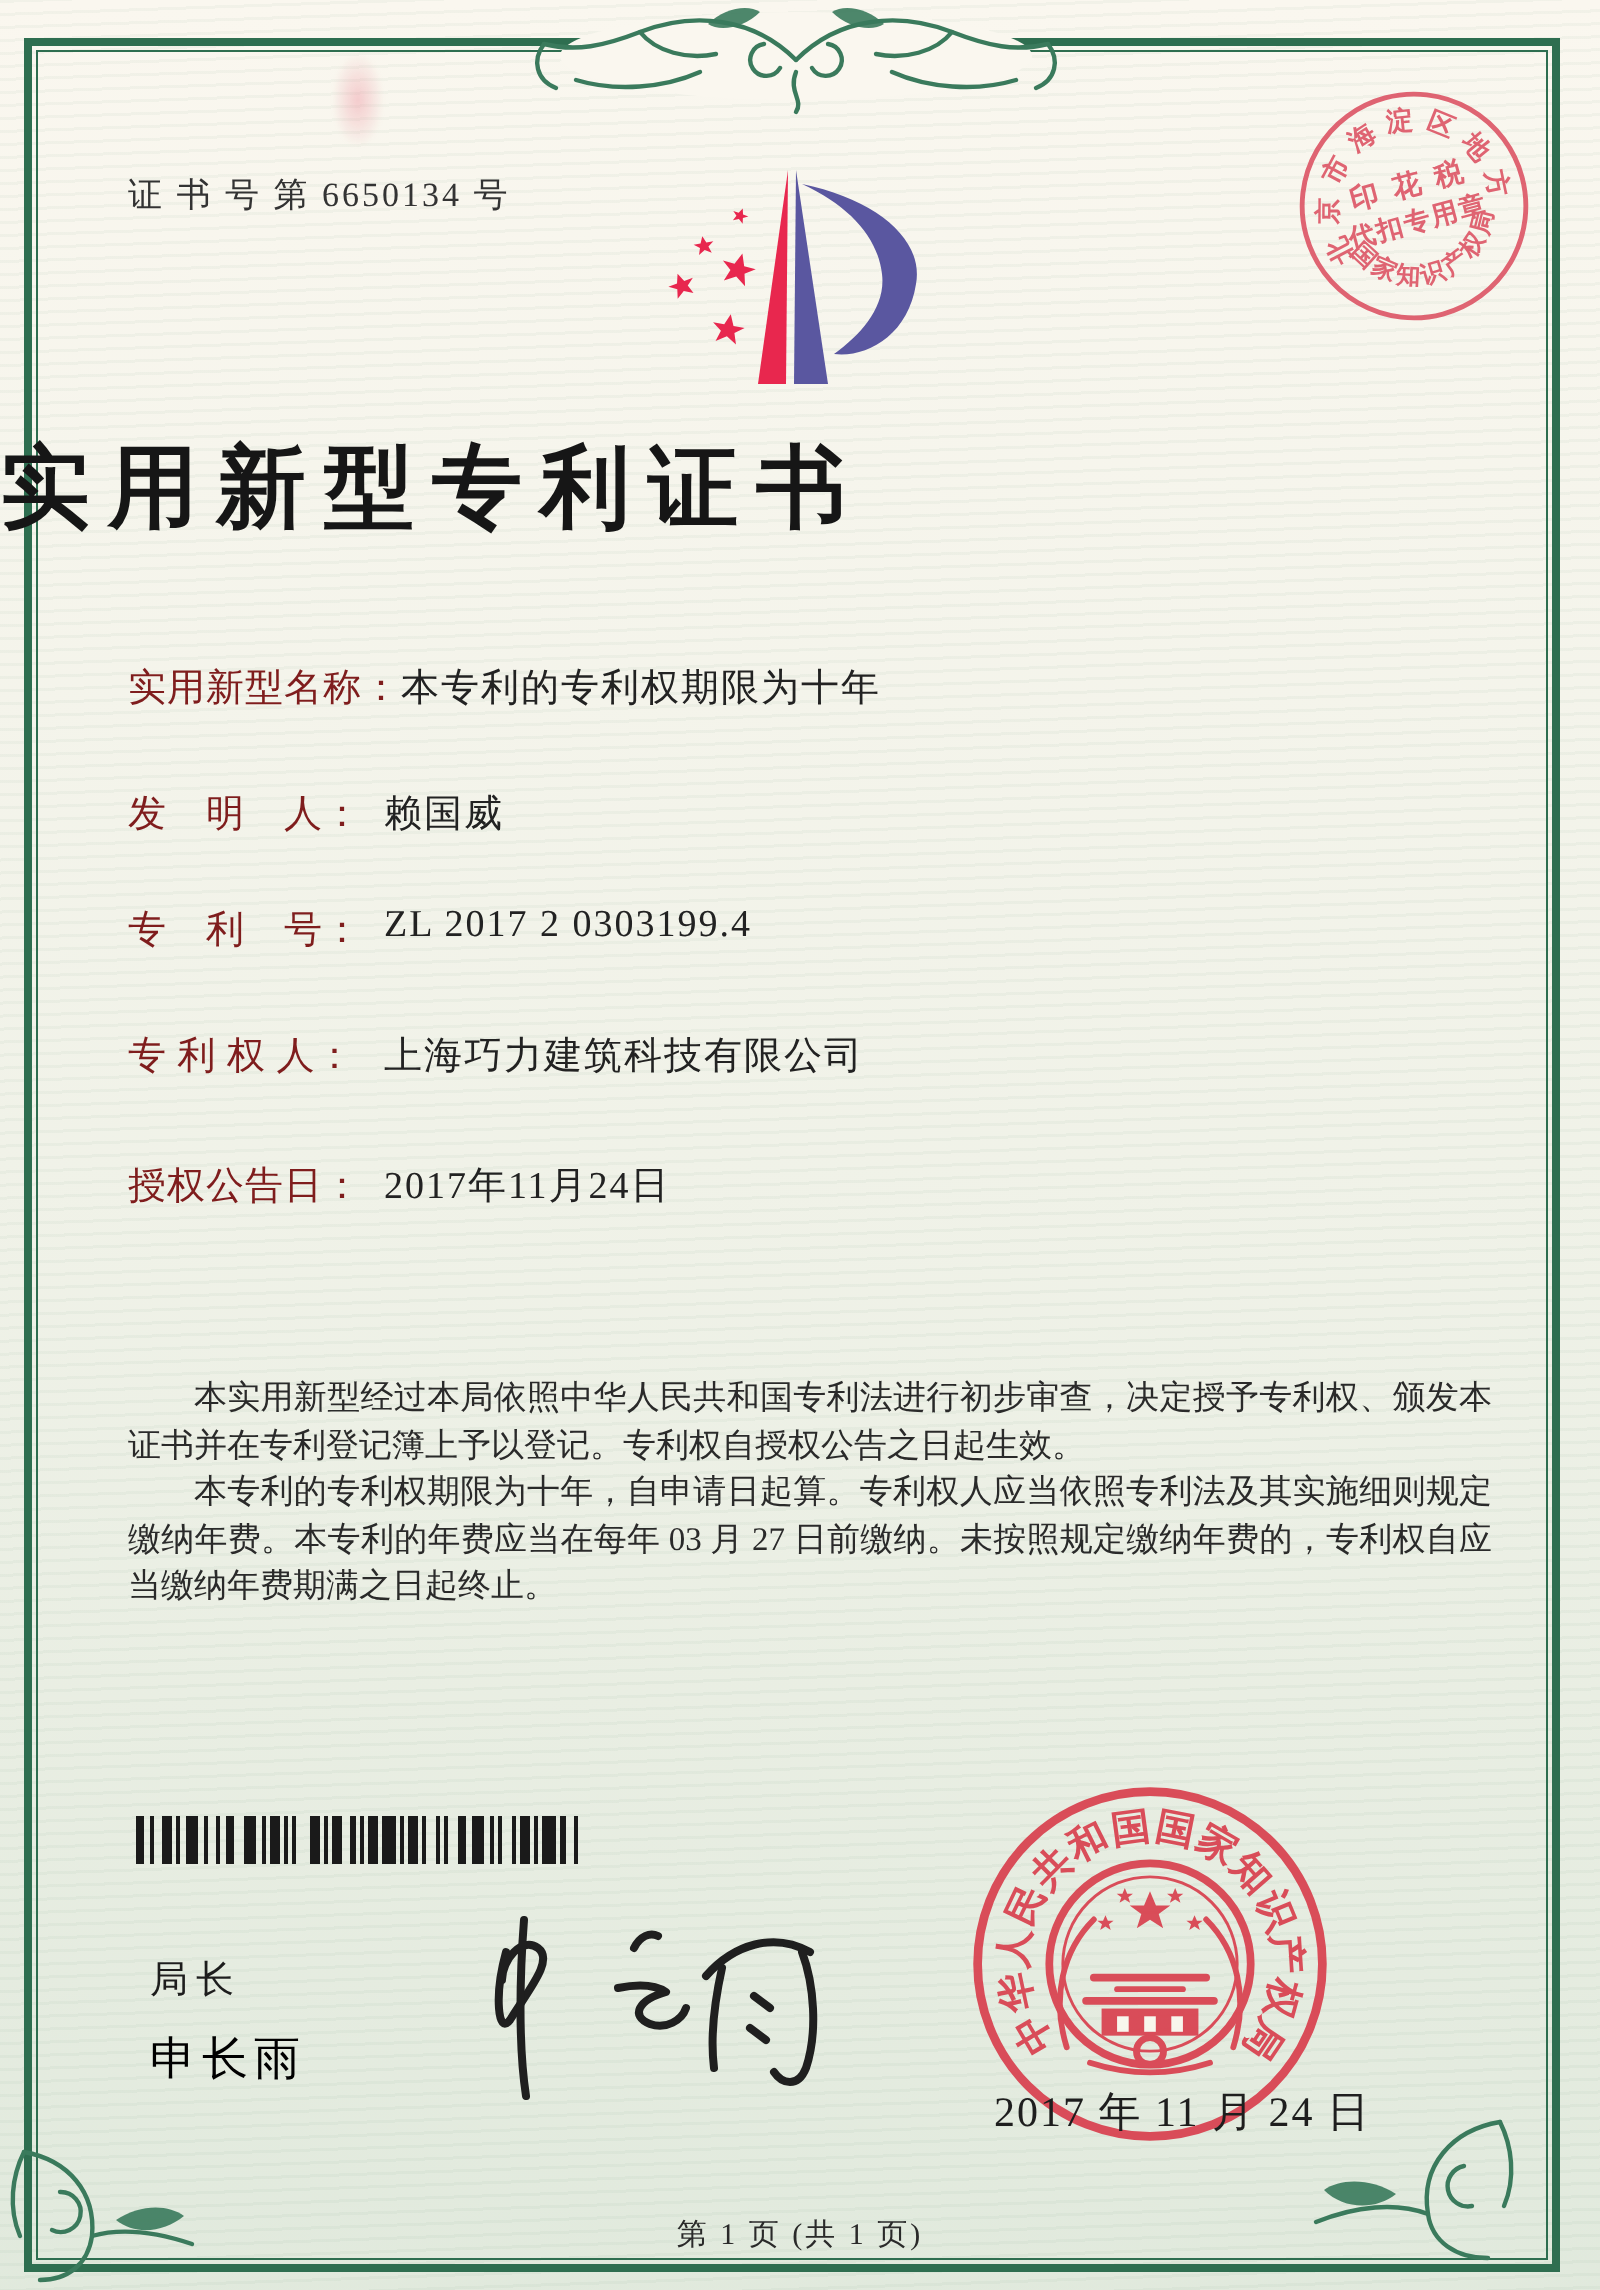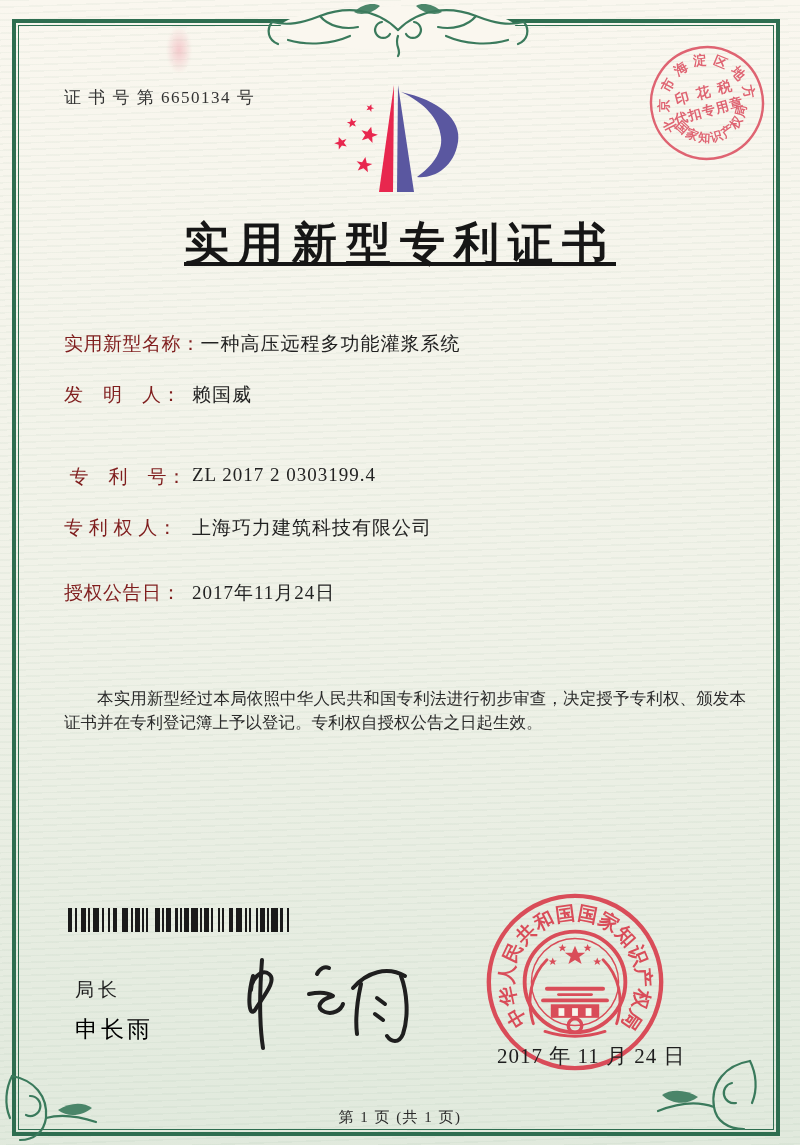--- a/index.html
+++ b/index.html
@@ -46,26 +46,26 @@
     position:absolute;left:64px;top:86px;z-index:4;
     font-size:17px;letter-spacing:1.5px;color:#333;
   }
   .tax-stamp{
     position:absolute;left:646px;top:42px;z-index:4;
     transform:rotate(-15deg);opacity:0.92;
   }
   .logo{position:absolute;left:325px;top:82px;z-index:4;}
   .title{
     position:absolute;left:0;right:0;top:214px;z-index:4;
-    text-align:center;font-size:45px;font-weight:700;letter-spacing:9px;color:#161616;text-decoration:underline;
+    font-size:45px;font-weight:700;letter-spacing:9px;color:#161616;
   }
   .fields{position:absolute;left:64px;top:331px;z-index:4;}
   .field-row{display:flex;height:22px;}
-  .field-row + .field-row{margin-top:29px;}
-  .field-row:nth-child(3){margin-top:60px;text-align:center;}
+  .field-row + .field-row{margin-top:41px;}
+  .field-row:nth-child(3){margin-top:36px;}
   .field-row:nth-child(5){margin-top:43px;}
   .field-row:nth-child(6){margin-top:24px;}
   .field-label{
     flex:0 0 128px;font-size:19px;letter-spacing:0.5px;white-space:nowrap;color:#7f1d1d;
   }
   .field-value{font-size:19px;letter-spacing:1px;white-space:nowrap;color:#222;}
   .body-text{
     position:absolute;left:64px;top:687px;width:682px;z-index:4;
     font-size:16.5px;line-height:23.5px;text-align:justify;color:#2a2a2a;
   }
@@ -176,21 +176,21 @@
       <use href="#star" transform="translate(16,61) scale(0.65) rotate(-20)"></use>
       <use href="#star" transform="translate(39,83) scale(0.8) rotate(10)"></use>
     </g>
   </svg>
 
   <div class="title">实用新型专利证书</div>
 
   <div class="fields">
     <div class="field-row">
       <span class="field-label">实用新型名称：</span>
-      <span class="field-value">一种高压远程多功能灌浆系统</span>
+      <span class="field-value">本专利的专利权期限为十年</span>
     </div>
     <div class="field-row">
       <span class="field-label">发　明　人：</span>
       <span class="field-value">赖国威</span>
     </div>
     <div class="field-row">
       <span class="field-label">专　利　号：</span>
       <span class="field-value">ZL 2017 2 0303199.4</span>
     </div>
     <div class="field-row">
@@ -198,20 +198,21 @@
       <span class="field-value">上海巧力建筑科技有限公司</span>
     </div>
     <div class="field-row">
       <span class="field-label">授权公告日：</span>
       <span class="field-value">2017年11月24日</span>
     </div>
   </div>
 
   <div class="body-text">
     <p>本实用新型经过本局依照中华人民共和国专利法进行初步审查，决定授予专利权、颁发本证书并在专利登记簿上予以登记。专利权自授权公告之日起生效。</p>
+    <p>本专利的专利权期限为十年，自申请日起算。专利权人应当依照专利法及其实施细则规定缴纳年费。本专利的年费应当在每年 03 月 27 日前缴纳。未按照规定缴纳年费的，专利权自应当缴纳年费期满之日起终止。</p>
   </div>
 
   <div class="barcode" id="barcode">
       <i style="width: 2%; background: rgb(26, 26, 26);"></i>
       <i style="width: 1%; background: transparent;"></i>
       <i style="width: 1%; background: rgb(26, 26, 26);"></i>
       <i style="width: 2%; background: transparent;"></i>
       <i style="width: 2%; background: rgb(26, 26, 26);"></i>
       <i style="width: 1%; background: transparent;"></i>
       <i style="width: 1%; background: rgb(26, 26, 26);"></i>

